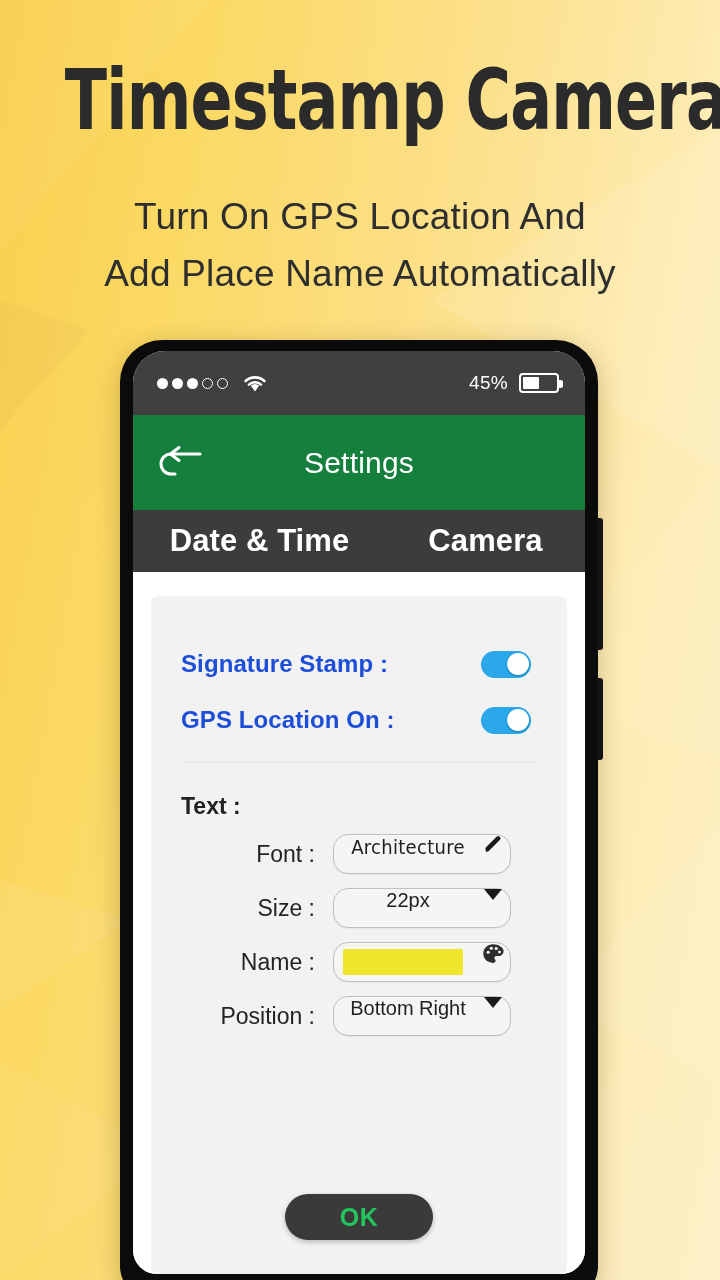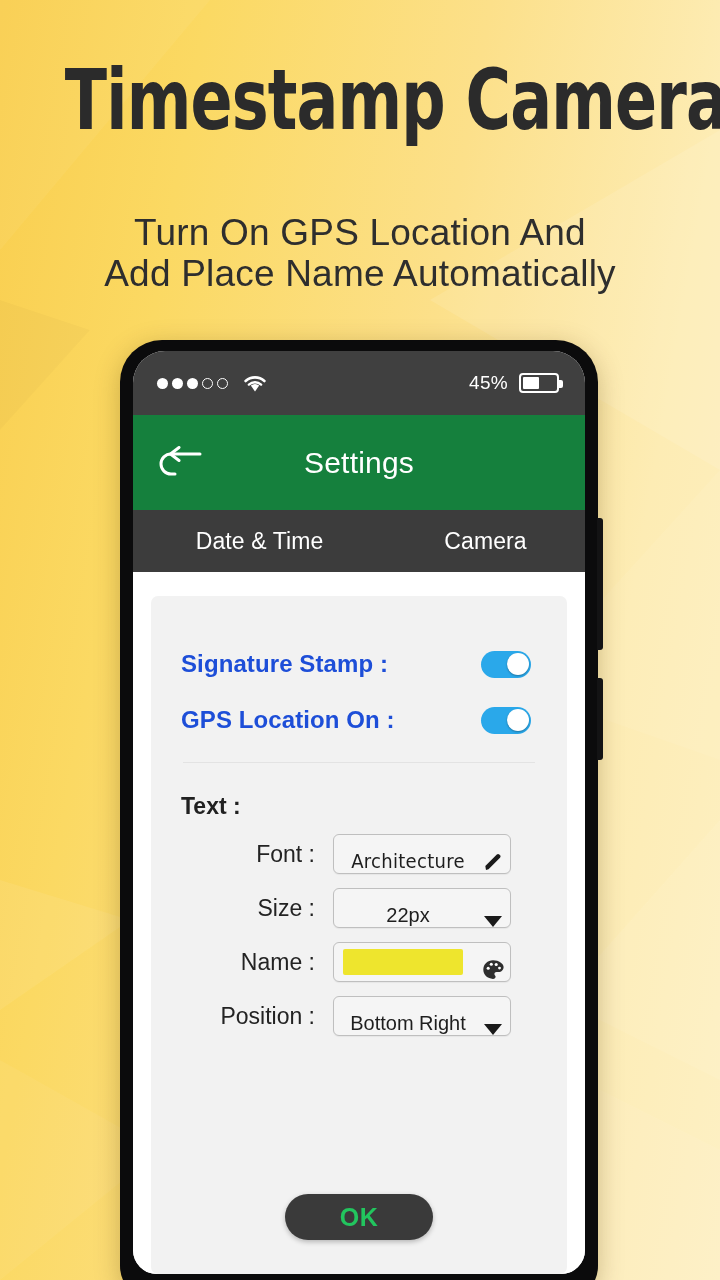--- a/index.html
+++ b/index.html
@@ -36,21 +36,21 @@
   .subline{
     position:absolute; left:0; width:720px;
     text-align:center;
     font-family:"Liberation Sans", sans-serif;
     font-weight:400;
     font-size:37px;
     color:#2E2E2E;
     letter-spacing:.2px;
     white-space:nowrap;
   }
-  .subline.l1{ top:212px; }
+  .subline.l1{ top:196px; }
   .subline.l2{ top:253px; }
 
   
   .phone{
     position:absolute;
     left:120px; top:340px;
     width:478px; height:960px;
     background:#0B0B0C;
     border-radius:42px 42px 34px 34px;
     box-shadow:0 6px 26px rgba(80,55,0,.28);
@@ -121,21 +121,21 @@
   
   .tabs{
     background:#3C3C3C;
     display:flex; align-items:stretch;
     height:62px;
     flex:0 0 auto;
   }
   .tab{
     flex:1 1 0;
     display:flex; align-items:center; justify-content:center;
-    color:#fff; font-size:23px; font-weight:400;
+    color:#fff; font-size:31px; font-weight:700;
     position:relative;
     letter-spacing:.1px;
     margin-left:27px;
   }
   .tab .bar{
     position:absolute; left:0; right:0; bottom:0;
     height:4px; background:transparent;
   }
   .tab.active .bar{ background:#FFFFFF; }
 
@@ -194,22 +194,22 @@
     width:152px; text-align:right;
     padding-right:18px;
     font-size:23px; font-weight:400; color:#232323;
     flex:0 0 auto;
   }
   .field-ctl{
     flex:0 0 auto;
     width:178px; height:40px;
     background:#F5F5F5;
     border:1.4px solid #BFBFBF;
-    border-radius:6px;
-    display:flex; align-items:flex-end;
+    border-radius:15px;
+    display:flex; align-items:flex-start;
     position:relative;
     box-shadow:0 1px 1px rgba(0,0,0,.05);
   }
   .ctl-text{
     flex:1 1 auto; text-align:center;
     font-size:20px; color:#1E1E1E;
     padding-left:6px;
   }
   .ctl-text.arch{
     font-family:"DejaVu Sans Condensed","DejaVu Sans",sans-serif;

